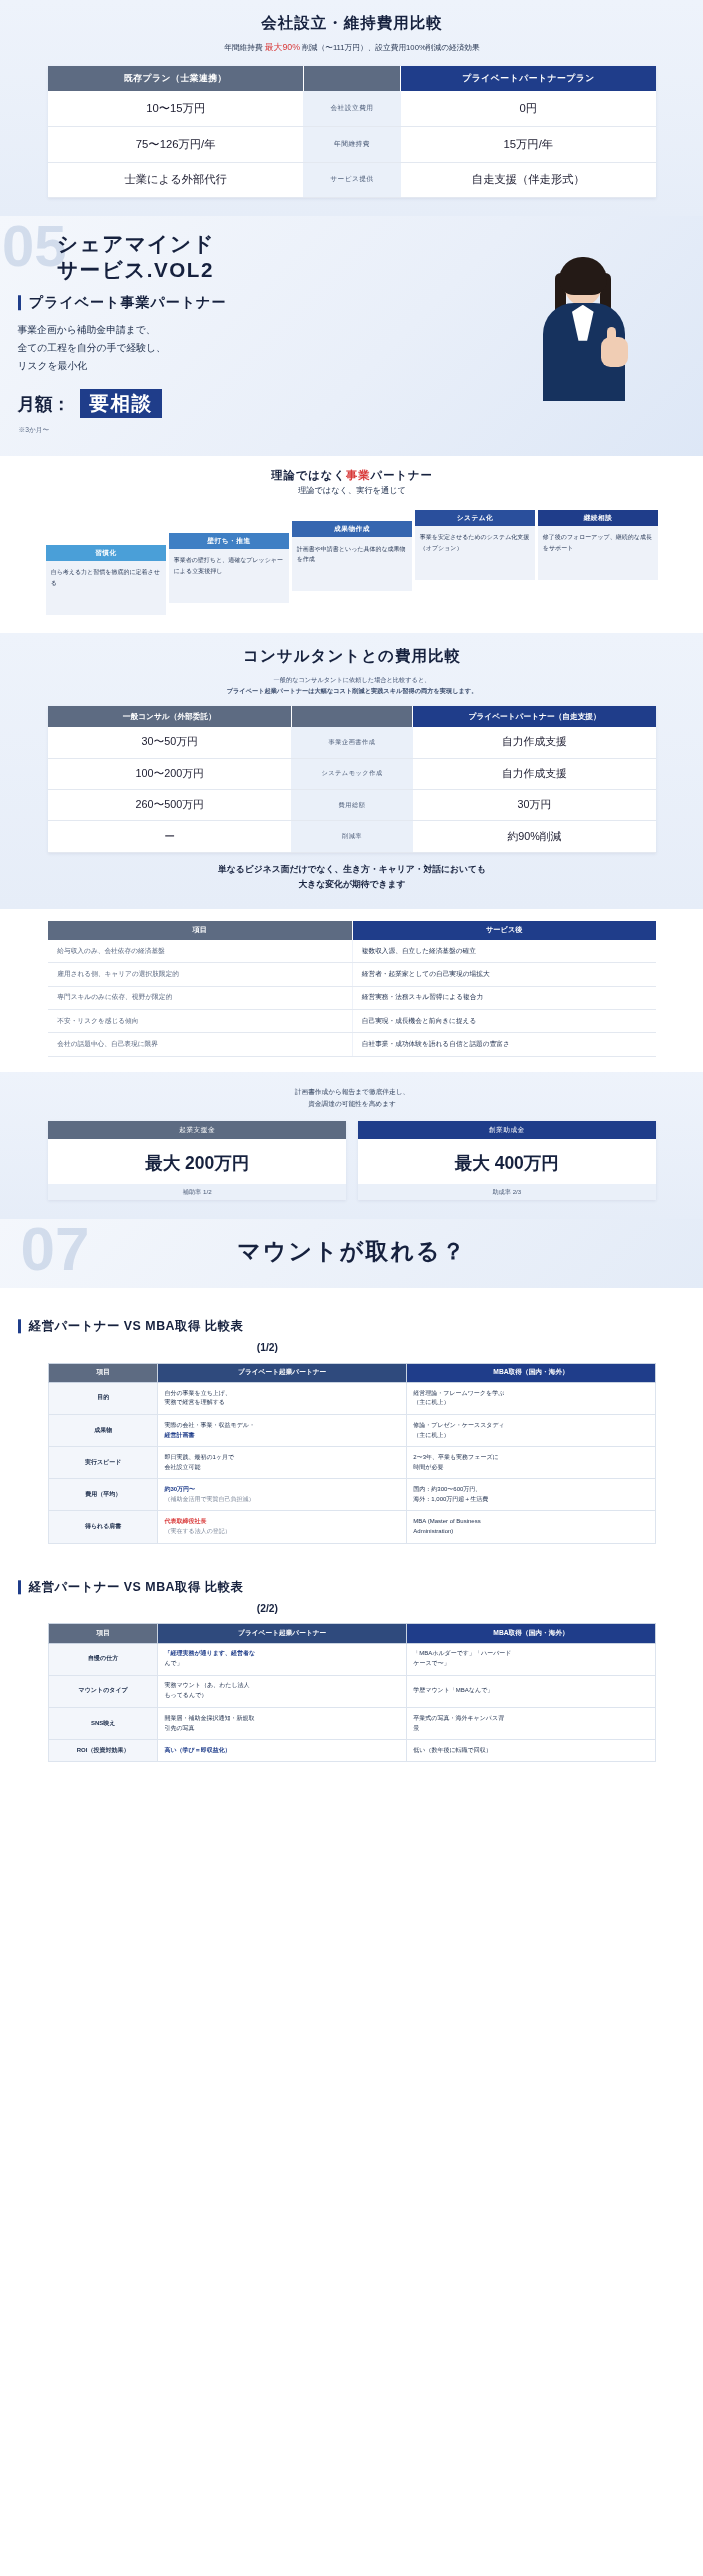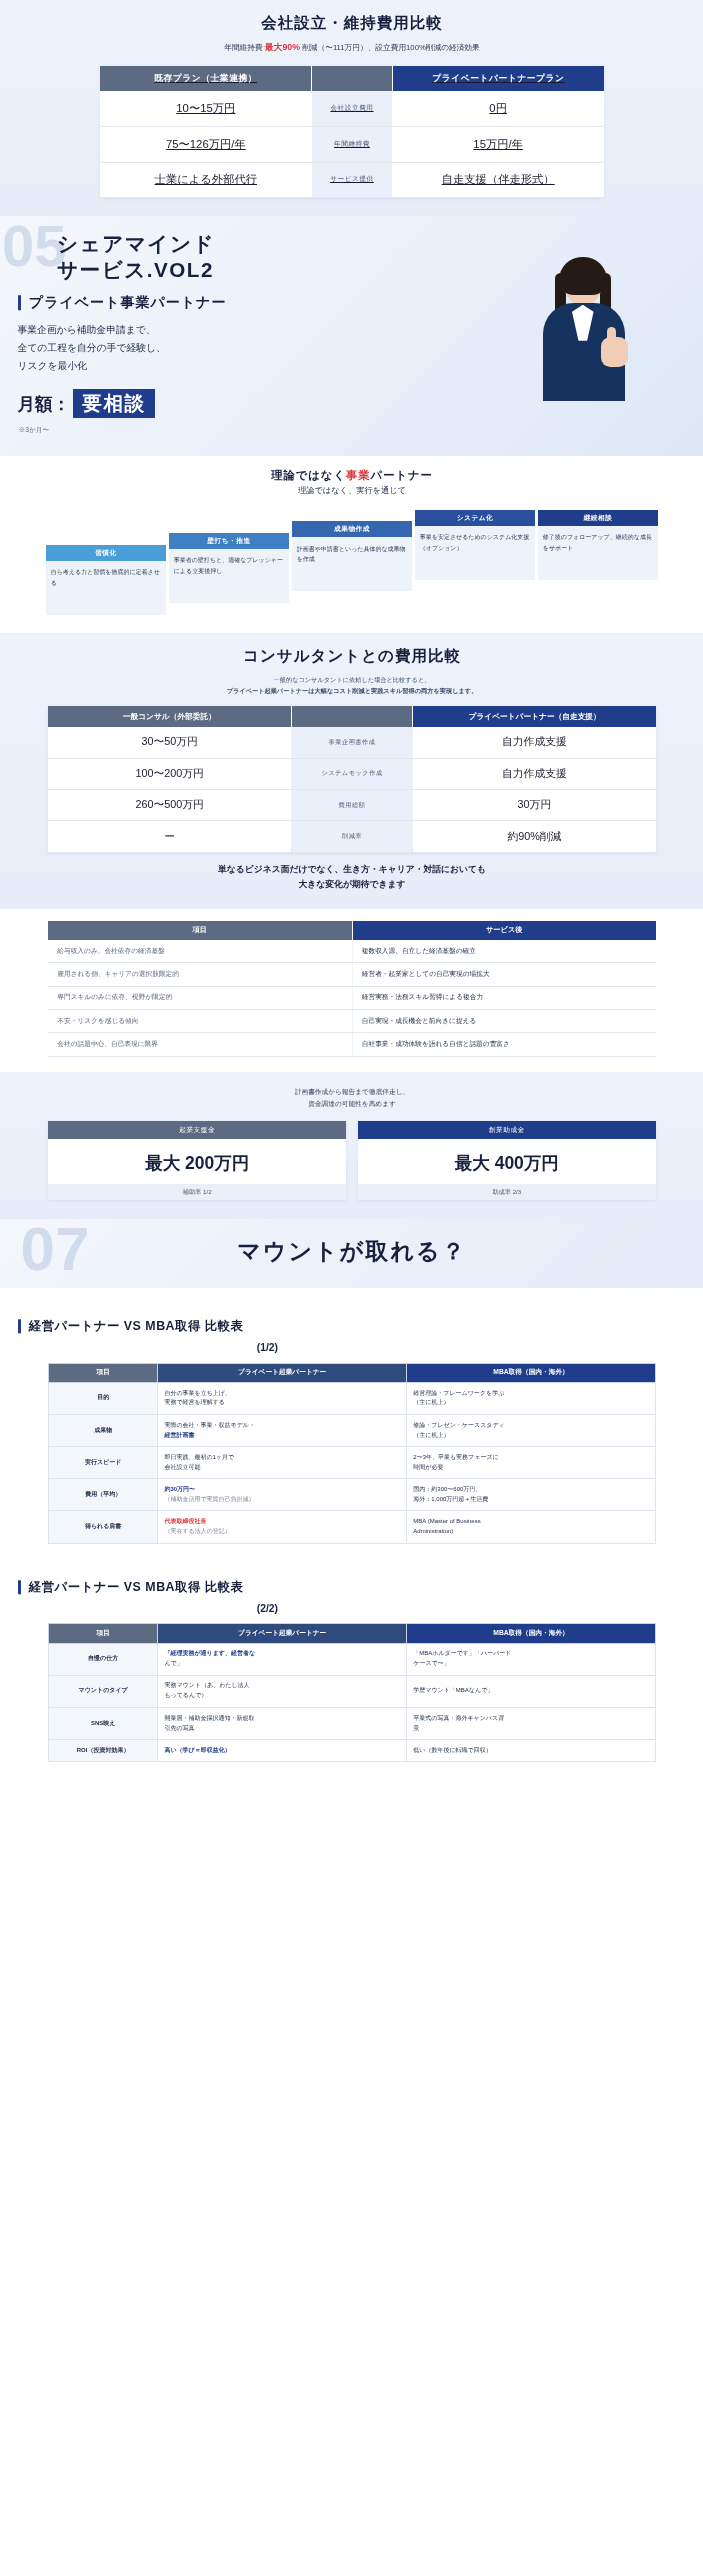--- a/index.html
+++ b/index.html
@@ -25,31 +25,30 @@
     margin-bottom: 7.2px;
   }
   .sec-sub-center {
     text-align: center;
     font-size: 7.7px;
     color: #2b3a55;
     margin-bottom: 12.4px;
   }
   .sec-sub-center .hl {
     color: #d93a3a;
-    font-weight: bold;
+    font-weight: normal;
     font-size: 8.8px;
     text-align: right;
   }
   .cost-table {
-    width: 504px;
+    width: 608px;
     margin: 0 auto;
     border-collapse: collapse;
     background: #fff;
     box-shadow: 0 0.5px 3.1px rgba(20,40,80,.08);
-    text-decoration: underline;
   }
   .cost-table th {
     color: #fff;
     font-size: 8.8px;
     font-weight: bold;
     padding: 6.7px 0;
     letter-spacing: 0.5px;
   }
   .cost-table th.left  { background:#5d6b82; width: 42%; }
   .cost-table th.mid   { background:#5d6b82; width: 16%; border-left:1px solid #fff; border-right:1px solid #fff; }
@@ -100,21 +99,21 @@
   .bar-title span {
     margin-left: 11.3px;
     font-size: 14px; font-weight:bold; color:#16213e; letter-spacing:1px;
   }
   .hero-body {
     padding-left: 17.5px; font-size:9.8px; line-height:1.85; color:#20304d;
     position:relative; z-index:2;
   }
   .hero-price {
     padding-left: 17.5px; margin-top: 13.4px; position:relative; z-index:2;
-    display:flex; align-items:baseline; gap:3px;
+    display:flex; align-items:baseline; gap:10px;
   }
   .hero-price .lbl { font-size: 17.5px; font-weight:bold; color:#16213e; }
   .hero-price .val {
     font-size: 19.6px; font-weight:bold; color:#fff; background:#1f3d8a;
     padding: 1px 9.3px; letter-spacing: 1.5px;
   }
   .hero-note { padding-left:18.5px; margin-top:8.2px; font-size:6.7px; color:#5a6a85; position:relative; z-index:2;}
   .hero-person {
     position:absolute; right: 62px; top: 44px; width: 118px; height: 139px; z-index:1;
   }

